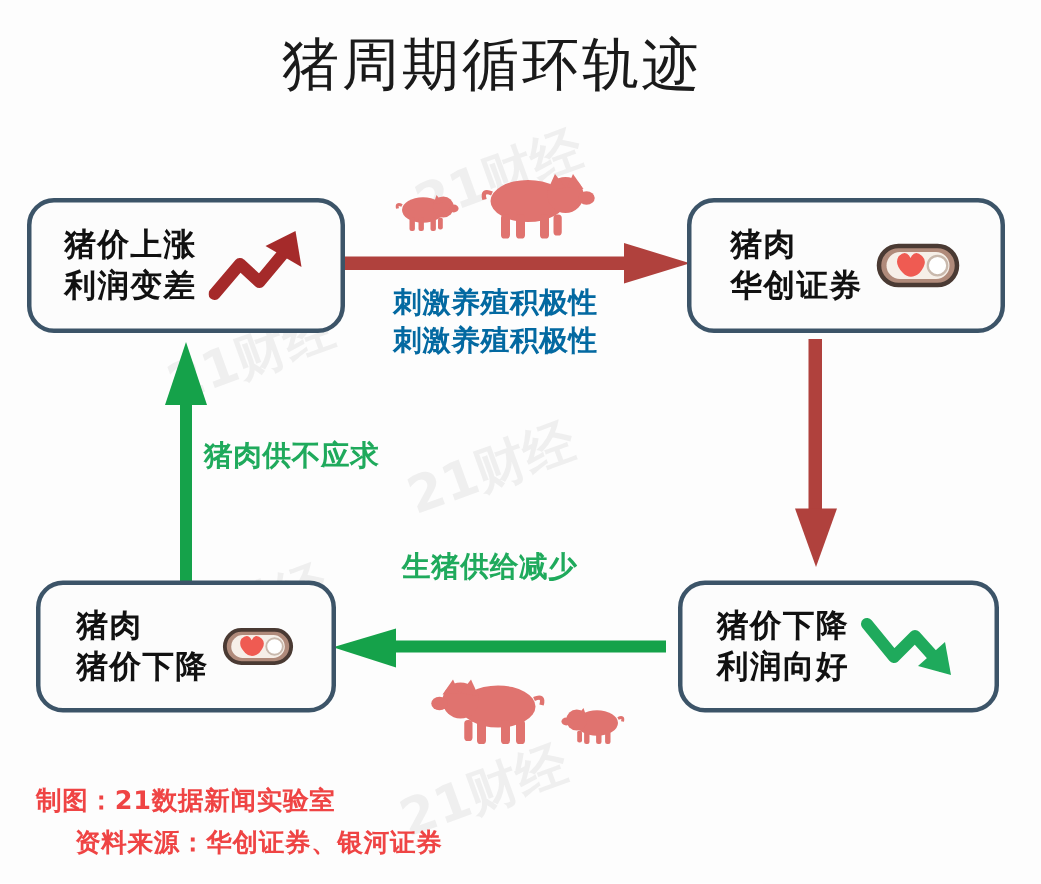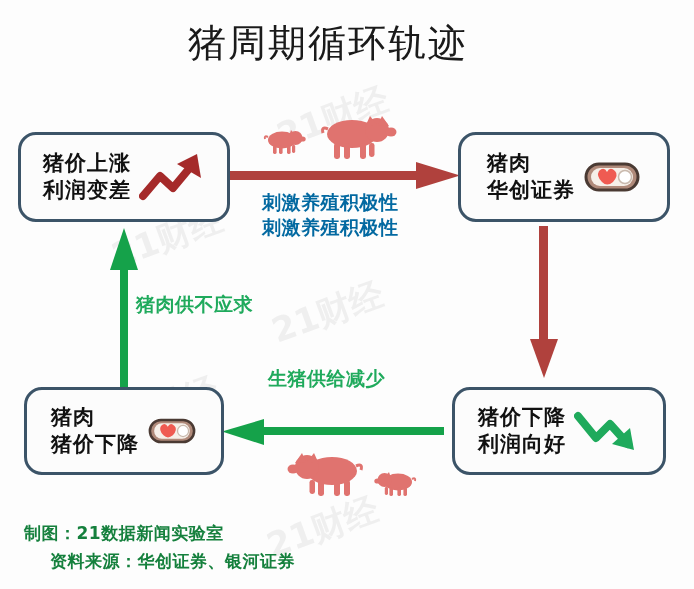--- a/index.html
+++ b/index.html
@@ -84,21 +84,21 @@
   }
   .lbl-red  { color: #0369a1; }
   .lbl-green{ color: #1faa5c; }
 
   
   .footer {
     position: absolute;
     left: 24px;
     font-size: 17px;
     font-weight: bold;
-    color: #15803d;
+    color: #ef4444;
     letter-spacing: 0.5px;
     white-space: nowrap;
   }
 
   svg { display: block; }
   .abs { position: absolute; }
 </style>
 </head>
 <body>
 

